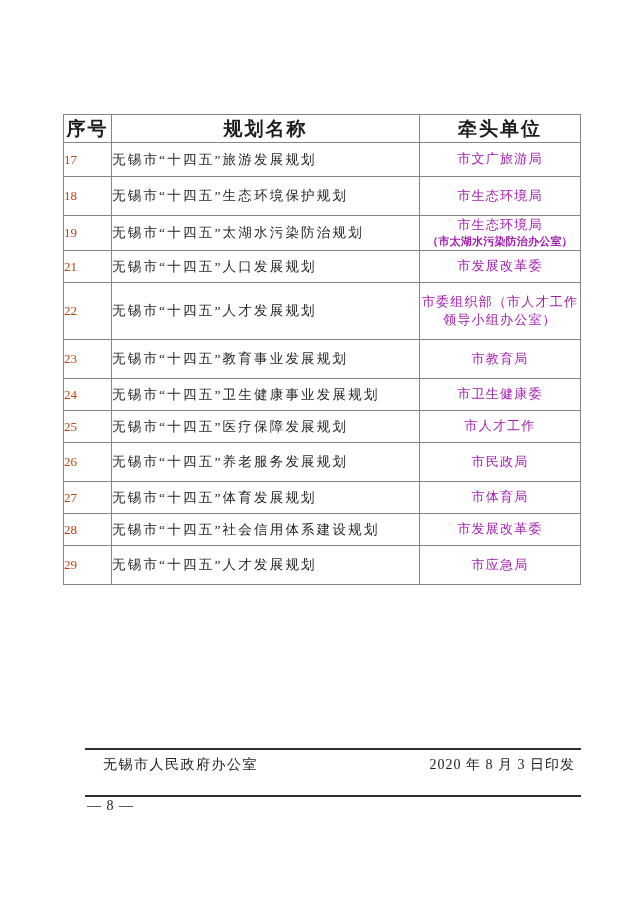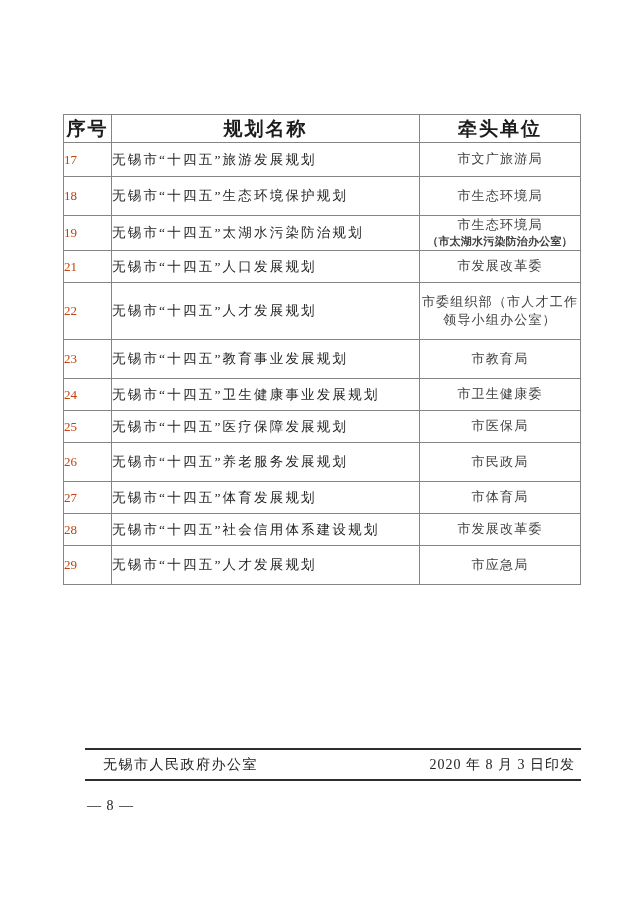--- a/index.html
+++ b/index.html
@@ -20,34 +20,34 @@
   table.plan-table th,table.plan-table td{
     border:1px solid #858585;padding:0;vertical-align:middle;
   }
   table.plan-table th{
     font-family:"DejaVu Sans","Liberation Sans",sans-serif;
     font-weight:bold;font-size:19px;letter-spacing:2px;color:#1c1c1c;
     height:27px;text-align:center;
   }
   td.no{text-align:left;font-size:13px;color:#c2410c;}
   td.nm{font-size:13.5px;letter-spacing:2.2px;padding-left:7px;color:#262626;}
-  td.un{text-align:center;font-size:13px;letter-spacing:1.2px;color:#404040;line-height:1.4;}
+  td.un{text-align:center;font-size:13px;letter-spacing:1.2px;color:#a21caf;line-height:1.4;}
   td.un .sub{font-size:11px;letter-spacing:0.2px;font-weight:bold;}
   tr.rh31{height:39px;}
   tr.rh32{height:32px;}
   tr.rh34{height:34px;}
   tr.rh35{height:35px;}
   tr.rh45{height:57px;}
 
   
   .footer{
     position:absolute;left:85px;top:748px;width:472px;height:29px;
     border-top:2px solid #2e2e2e;border-bottom:2px solid #2e2e2e;
     display:flex;align-items:center;justify-content:space-between;
-    box-sizing:content-box;padding:0 6px 0 18px;
+    box-sizing:content-box;padding:0 6px 16px 18px;
     font-size:14px;letter-spacing:1.5px;color:#222;
   }
   .footer .date{letter-spacing:1px;}
   .pageno{
     position:absolute;left:87px;top:798px;
     font-size:14px;letter-spacing:1px;color:#222;
   }
 </style>
 </head>
 <body>
@@ -105,21 +105,21 @@
         <td class="un">市教育局</td>
       </tr>
       <tr class="rh32">
         <td class="no">24</td>
         <td class="nm">无锡市“十四五”卫生健康事业发展规划</td>
         <td class="un">市卫生健康委</td>
       </tr>
       <tr class="rh32">
         <td class="no">25</td>
         <td class="nm">无锡市“十四五”医疗保障发展规划</td>
-        <td class="un">市医保局</td>
+        <td class="un">市人才工作</td>
       </tr>
       <tr class="rh31">
         <td class="no">26</td>
         <td class="nm">无锡市“十四五”养老服务发展规划</td>
         <td class="un">市民政局</td>
       </tr>
       <tr class="rh32">
         <td class="no">27</td>
         <td class="nm">无锡市“十四五”体育发展规划</td>
         <td class="un">市体育局</td>

